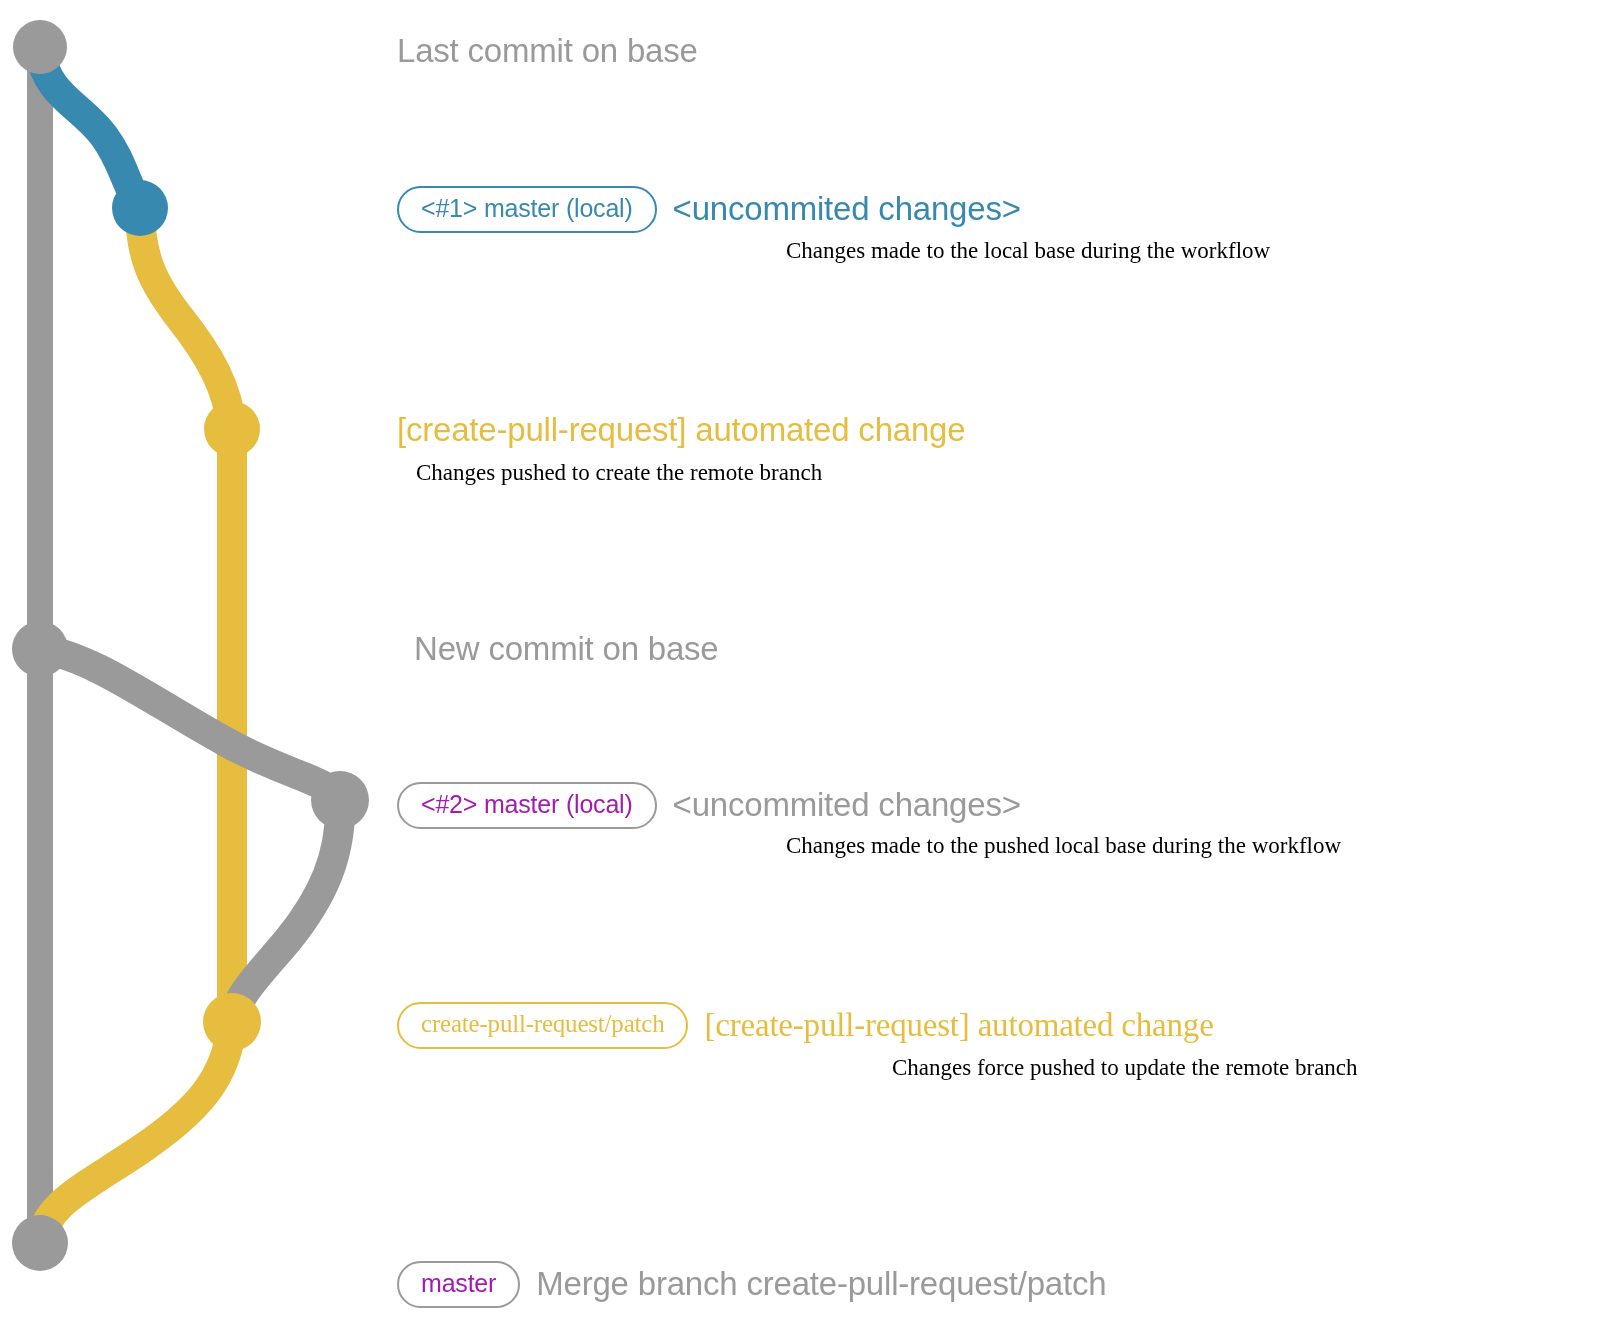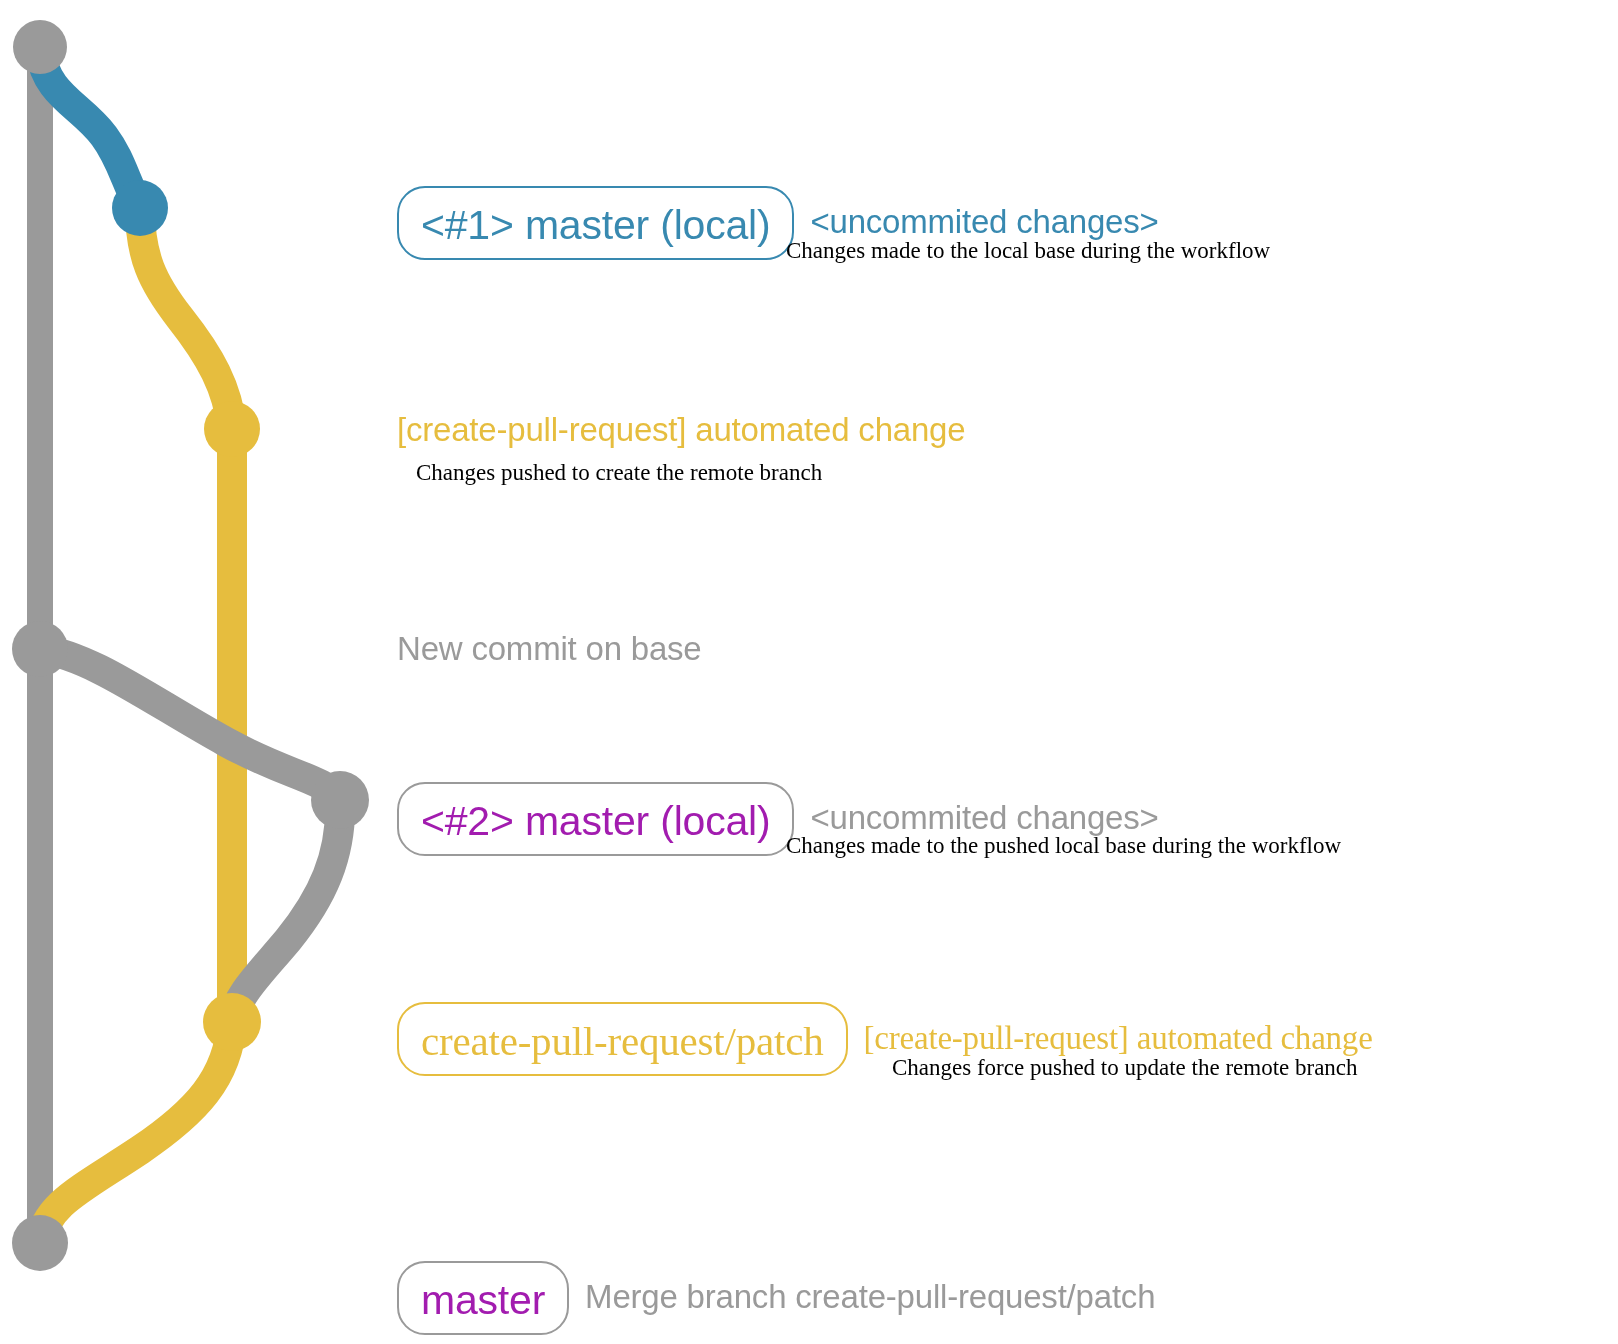--- a/index.html
+++ b/index.html
@@ -35,22 +35,22 @@
     position: absolute;
     display: flex;
     align-items: center;
     white-space: nowrap;
   }
 
   .badge {
     display: inline-block;
     border: 2.5px solid #9a9a9a;
     border-radius: 28px;
-    padding: 15px 22px 9px 22px;
-    font-size: 41px;
+    padding: 6px 22px 9px 22px;
+    font-size: 25px;
     line-height: 1.12;
     color: #9a9a9a;
     background: transparent;
     letter-spacing: -0.2px;
   }
   .badge.blue  { border-color: #3889b0; color: #3889b0; }
   .badge.gray  { border-color: #9a9a9a; color: #a21caf; }
   .badge.yellow{ border-color: #e6bd3e; color: #e6bd3e; }
 
   .subject {
@@ -95,33 +95,36 @@
   <circle cx="140" cy="208" r="28" fill="#3889b0"></circle>
   <circle cx="232" cy="429" r="28" fill="#e6bd3e"></circle>
   <circle cx="40" cy="649" r="28" fill="#9a9a9a"></circle>
   <circle cx="340" cy="800" r="29" fill="#9a9a9a"></circle>
   <circle cx="232" cy="1022" r="29" fill="#e6bd3e"></circle>
   <circle cx="40" cy="1243" r="28" fill="#9a9a9a"></circle>
 </svg>
 
 <div class="annotations">
 
+  <div class="row" style="left:397px; top:33px;">
+    <span class="subject gray nolead">Last commit on base</span>
+  </div>
 
   <div class="row" style="left:397px; top:186px;">
     <span class="badge blue">&lt;#1&gt; master (local)</span>
     <span class="subject blue">&lt;uncommited changes&gt;</span>
   </div>
   <div class="note" style="left:786px; top:238px;">Changes made to the local base during the workflow</div>
 
   <div class="row" style="left:397px; top:412px;">
     <span class="subject yellow nolead">[create-pull-request] automated change</span>
   </div>
   <div class="note" style="left:416px; top:460px;">Changes pushed to create the remote branch</div>
 
-  <div class="row" style="left:397px; top:631px;">
+  <div class="row" style="left:414px; top:631px;">
     <span class="subject gray nolead">New commit on base</span>
   </div>
 
   <div class="row" style="left:397px; top:782px;">
     <span class="badge gray">&lt;#2&gt; master (local)</span>
     <span class="subject gray">&lt;uncommited changes&gt;</span>
   </div>
   <div class="note" style="left:786px; top:833px;">Changes made to the pushed local base during the workflow</div>
 
   <div class="row" style="left:397px; top:1002px;font-family:Liberation Serif, serif;">

